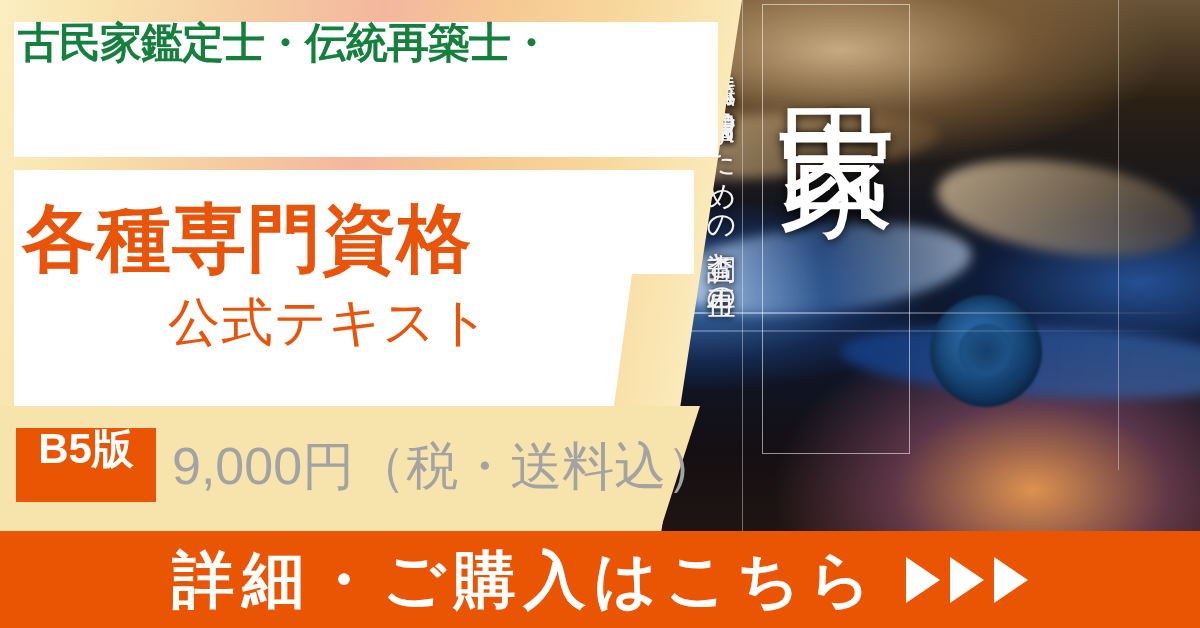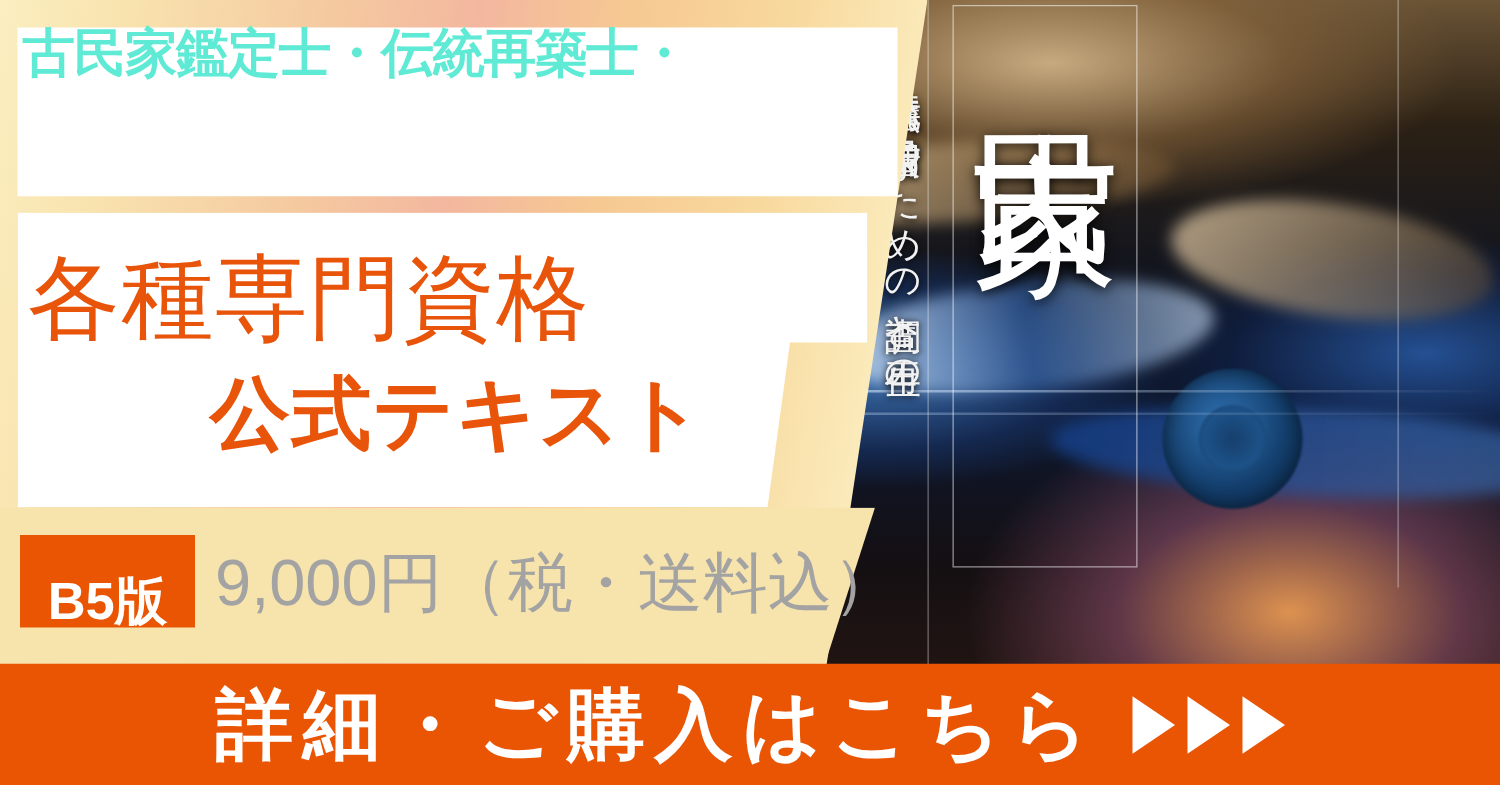--- a/index.html
+++ b/index.html
@@ -104,51 +104,51 @@
     left:14px; top:22px; width:704px; height:135px;
     background:#fff;
   }
   .certs-text{
     position:absolute;
     left:18px; top:14px;
     font-size:42px;
     font-weight:bold;
     line-height:1.36;
     letter-spacing:-1px;
-    color:#5eead4;
+    color:#15803d;
     white-space:pre;
   }
 
   
   .panel-headline{
     position:absolute;
     left:14px; top:170px; width:680px; height:236px;
     background:#fff;
     clip-path:polygon(0 0, 680px 0, 680px 104px, 618px 104px, 600px 236px, 0 236px);
   }
   .headline-l1{
     position:absolute;left:22px;top:190px;
-    font-size:74px;font-weight:normal;letter-spacing:1px;color:#e8540a;white-space:pre;
+    font-size:74px;font-weight:bold;letter-spacing:1px;color:#e8540a;white-space:pre;
   }
   .headline-l2{
     position:absolute;left:168px;top:288px;
-    font-size:64px;font-weight:bold;letter-spacing:1px;color:#e8540a;white-space:pre;
+    font-size:52px;font-weight:normal;letter-spacing:1px;color:#e8540a;white-space:pre;
   }
 
   
   .panel-price{
     position:absolute;
     left:0; top:406px; width:740px; height:125px;
     background:#f7e3ac;
     clip-path:polygon(0 0, 700px 0, 660px 125px, 0 125px);
   }
   .size-badge{
     position:absolute;left:16px;top:428px;width:140px;height:74px;
     background:#ea5504;
-    display:flex;align-items:flex-end;justify-content:center;
+    display:flex;align-items:flex-start;justify-content:center;
   }
   .size-badge span{
     font-size:42px;font-weight:bold;color:#fff;letter-spacing:0;line-height:1;
   }
   .price-text{
     position:absolute;left:172px;top:432px;
     font-size:52px;color:#a3a3a3;letter-spacing:0;white-space:pre;
   }
 
   

